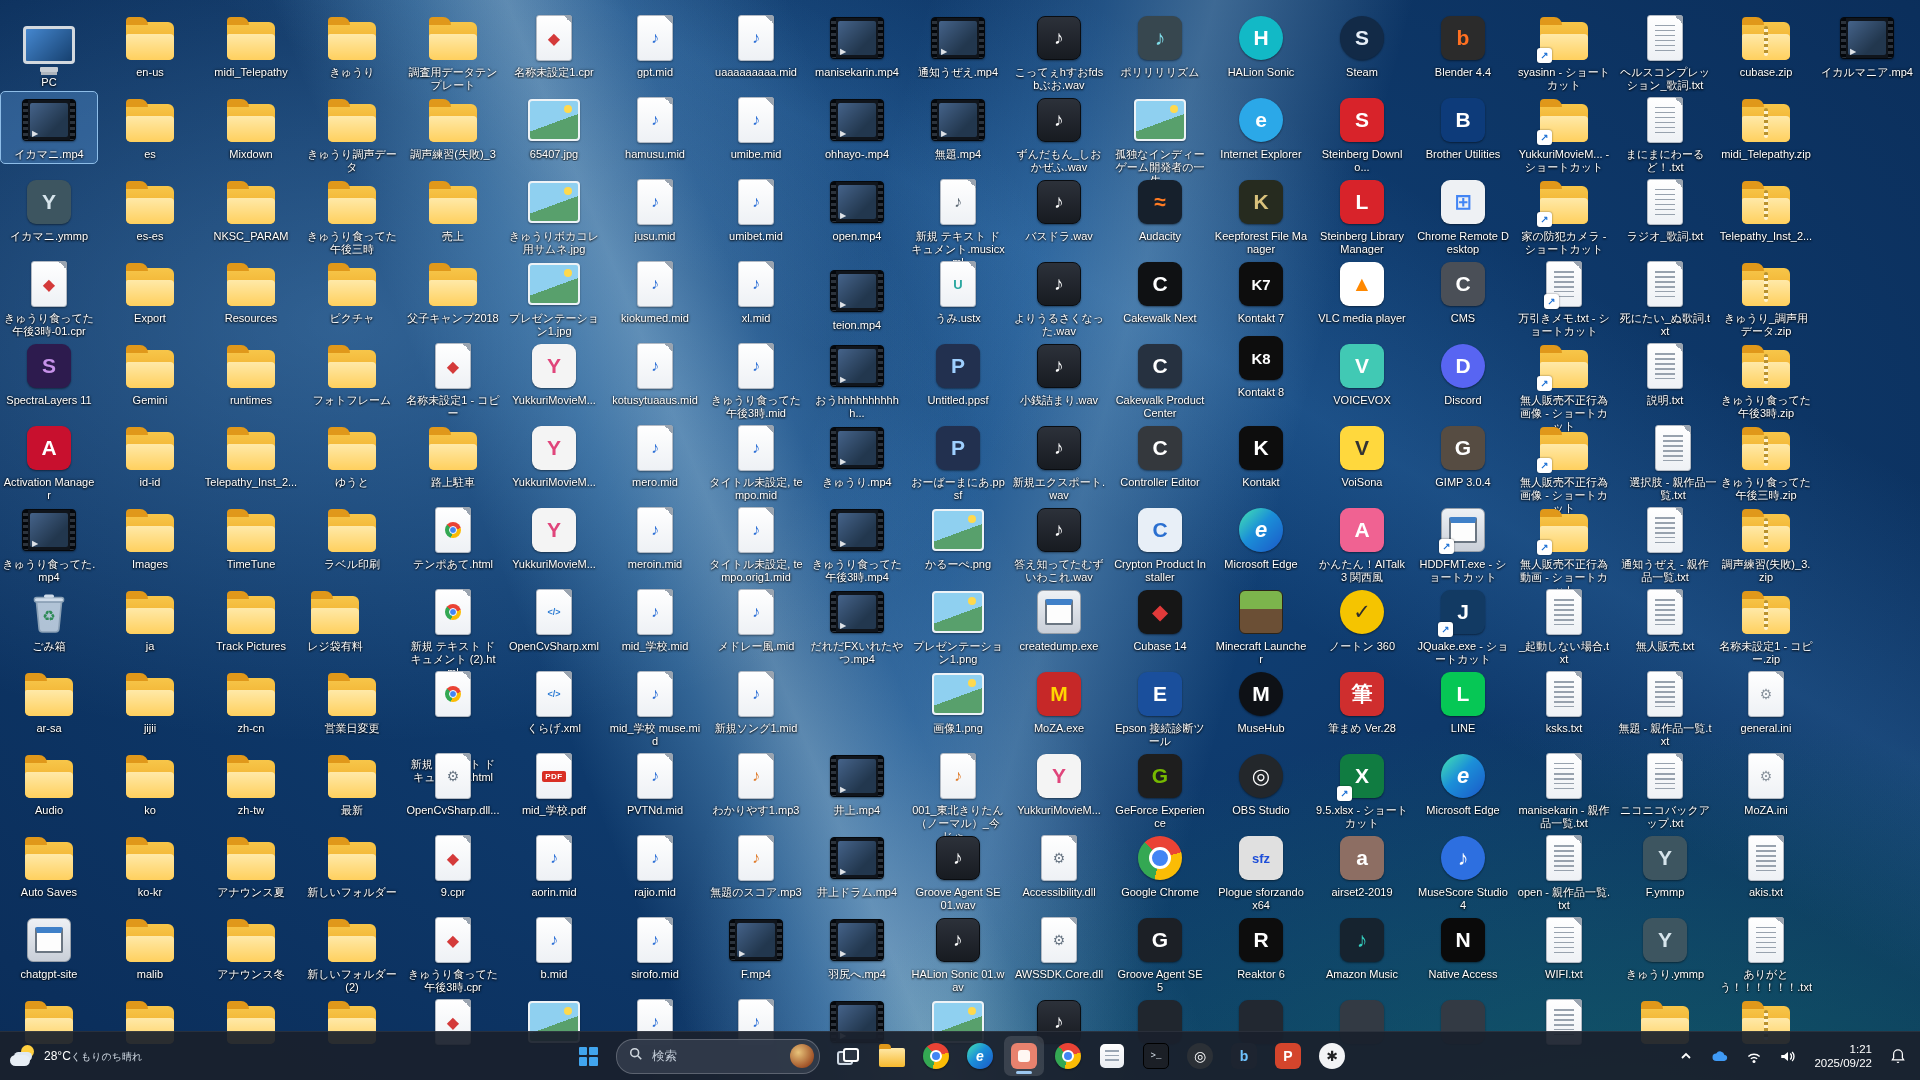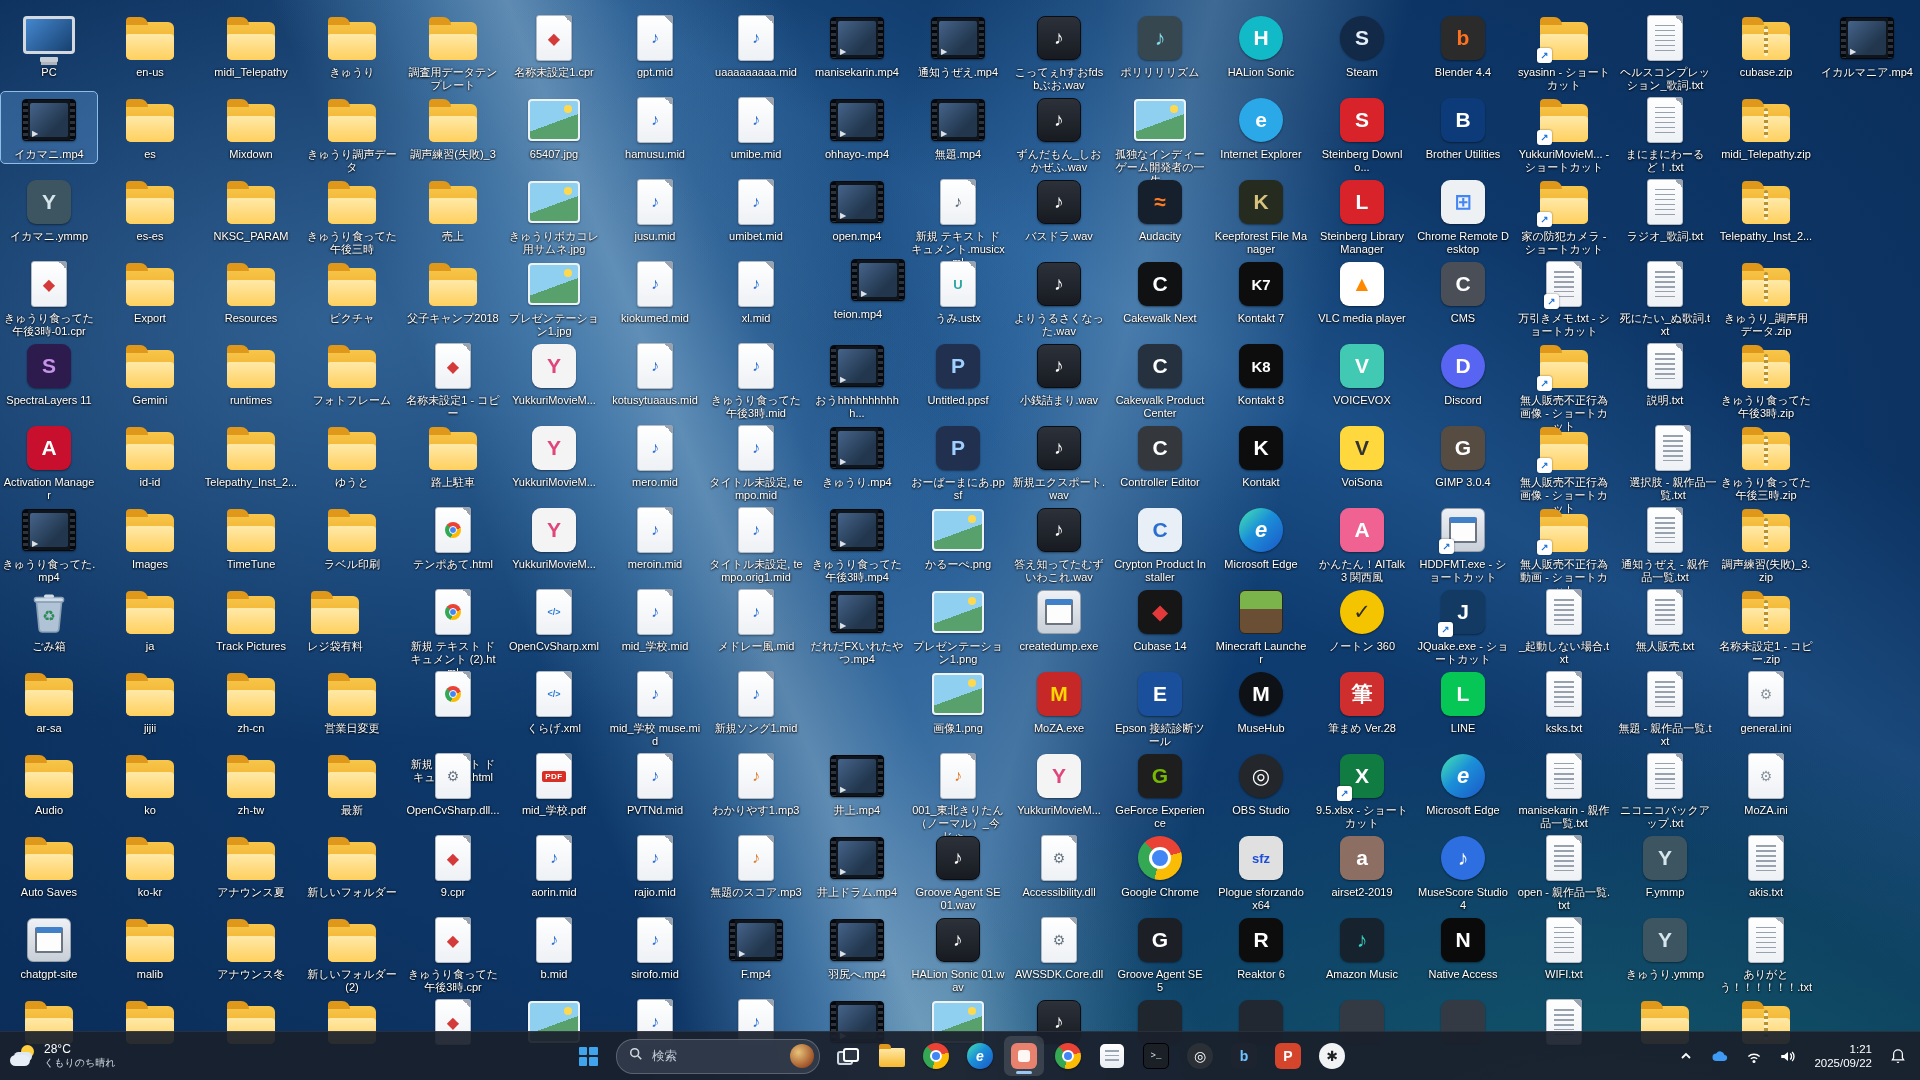--- a/index.html
+++ b/index.html
@@ -66,21 +66,21 @@
   .icpc .stand{position:absolute;left:50%;bottom:-11px;transform:translateX(-50%);width:18px;height:5px;background:#c7cdd4;border-radius:1px;box-shadow:0 4px 0 -1px #aeb5bd}
   
   .icimg{width:48px;height:38px;border-radius:4px;border:2px solid #eef3f7;background:linear-gradient(160deg,#8fd0f0 0 55%,#58a06c 55% 100%);position:relative;box-shadow:0 1px 2px rgba(0,0,0,.4)}
   .icimg::before{content:'';position:absolute;top:4px;right:6px;width:8px;height:8px;border-radius:50%;background:#ffd94d}
   
   #taskbar{position:absolute;left:0;right:0;bottom:0;height:48px;background:rgba(26,32,44,.93);border-top:1px solid rgba(255,255,255,.07);z-index:10}
   .tb-left{position:absolute;left:10px;top:0;bottom:0;display:flex;align-items:center;gap:8px}
   .wicon{width:26px;height:22px;position:relative;display:inline-block}
   .wicon::before{content:'';position:absolute;right:2px;top:0;width:13px;height:13px;border-radius:50%;background:#ffcf40}
   .wicon::after{content:'';position:absolute;left:0;bottom:1px;width:20px;height:11px;border-radius:7px;background:#e7eef5;box-shadow:3px -4px 0 -1px #dfe8f1}
-  .wtxt{display:flex;flex-direction:column;line-height:13px}
+  .wtxt{display:flex;flex-direction:row;line-height:13px}
   .wtemp{color:#fff;font-size:12px}
   .wcond{color:#cfd8e2;font-size:10px}
   .tb-center{position:absolute;left:50%;top:0;bottom:0;transform:translateX(-50%);display:flex;align-items:center;gap:4px}
   .tb-btn{width:40px;height:40px;border-radius:7px;display:flex;align-items:center;justify-content:center;position:relative}
   .tb-btn.active{background:rgba(255,255,255,.13)}
   .tb-btn.active::after{content:'';position:absolute;bottom:2px;left:50%;transform:translateX(-50%);width:16px;height:3px;border-radius:2px;background:#9cc7f0}
   .winlogo{width:19px;height:19px;display:grid;grid-template-columns:1fr 1fr;grid-template-rows:1fr 1fr;gap:2px}
   .winlogo i{background:#41a5ee;border-radius:1px}
   .search{width:185px;height:33px;border-radius:17px;background:rgba(48,58,74,.95);border:1px solid rgba(255,255,255,.22);display:flex;align-items:center;gap:7px;padding:0 5px 0 12px;margin:0 4px}
   .sin{flex:1;min-width:40px;background:transparent;border:none;outline:none;color:#e8edf2;font-size:12.5px;font-family:inherit}
@@ -100,21 +100,21 @@
   .tv::after{content:'';position:absolute;right:0;top:0;width:12px;height:10px;border:2px solid #ffffff;border-radius:3px;background:#2a3442}
   .tb-right{position:absolute;right:6px;top:0;bottom:0;display:flex;align-items:center;gap:2px}
   .tray-btn{height:40px;min-width:26px;display:flex;align-items:center;justify-content:center;border-radius:6px;padding:0 3px}
   .clock{display:flex;flex-direction:column;align-items:flex-end;justify-content:center;color:#fff;font-size:11.5px;line-height:14px;padding:0 8px;border-radius:6px}
 </style>
 </head>
 <body>
 
 <div id="desktop">
   <div id="icons">
-      <div class="desk-icon" style="left: 1px; top: 10px;">
+      <div class="desk-icon" style="left: 1px; top: 20px;">
         <div class="ic">
           <div class="icpc">
             <span class="stand"></span>
           </div>
         </div>
         <div class="lbl">PC</div>
       </div>
       <div class="desk-icon selected" style="left: 1px; top: 92px;">
         <div class="ic">
           <div class="icv">
@@ -849,21 +849,21 @@
       </div>
       <div class="desk-icon" style="left: 809px; top: 174px;">
         <div class="ic">
           <div class="icv">
             <span class="fs l"></span>
             <span class="fs r"></span>
           </div>
         </div>
         <div class="lbl">open.mp4</div>
       </div>
-      <div class="desk-icon" style="left: 809px; top: 252px; align-items: flex-end;">
+      <div class="desk-icon" style="left: 809px; top: 263px;">
         <div class="ic">
           <div class="icv">
             <span class="fs l"></span>
             <span class="fs r"></span>
           </div>
         </div>
         <div class="lbl">teion.mp4</div>
       </div>
       <div class="desk-icon" style="left: 809px; top: 338px;">
         <div class="ic">
@@ -1206,21 +1206,21 @@
           <div class="icapp" style="background:#262b1f;color:#d9c27c;font-size:21px">K</div>
         </div>
         <div class="lbl">Keepforest File Manager</div>
       </div>
       <div class="desk-icon" style="left: 1213px; top: 256px;">
         <div class="ic">
           <div class="icapp" style="background:#0d0d0d;color:#ffffff;font-size:15px">K7</div>
         </div>
         <div class="lbl">Kontakt 7</div>
       </div>
-      <div class="desk-icon" style="left: 1213px; top: 338px;">
+      <div class="desk-icon" style="left: 1213px; top: 330px;">
         <div class="ic">
           <div class="icapp" style="background:#0d0d0d;color:#ffffff;font-size:15px">K8</div>
         </div>
         <div class="lbl">Kontakt 8</div>
       </div>
       <div class="desk-icon" style="left: 1213px; top: 420px;">
         <div class="ic">
           <div class="icapp" style="background:#0d0d0d;color:#ffffff;font-size:21px">K</div>
         </div>
         <div class="lbl">Kontakt</div>

